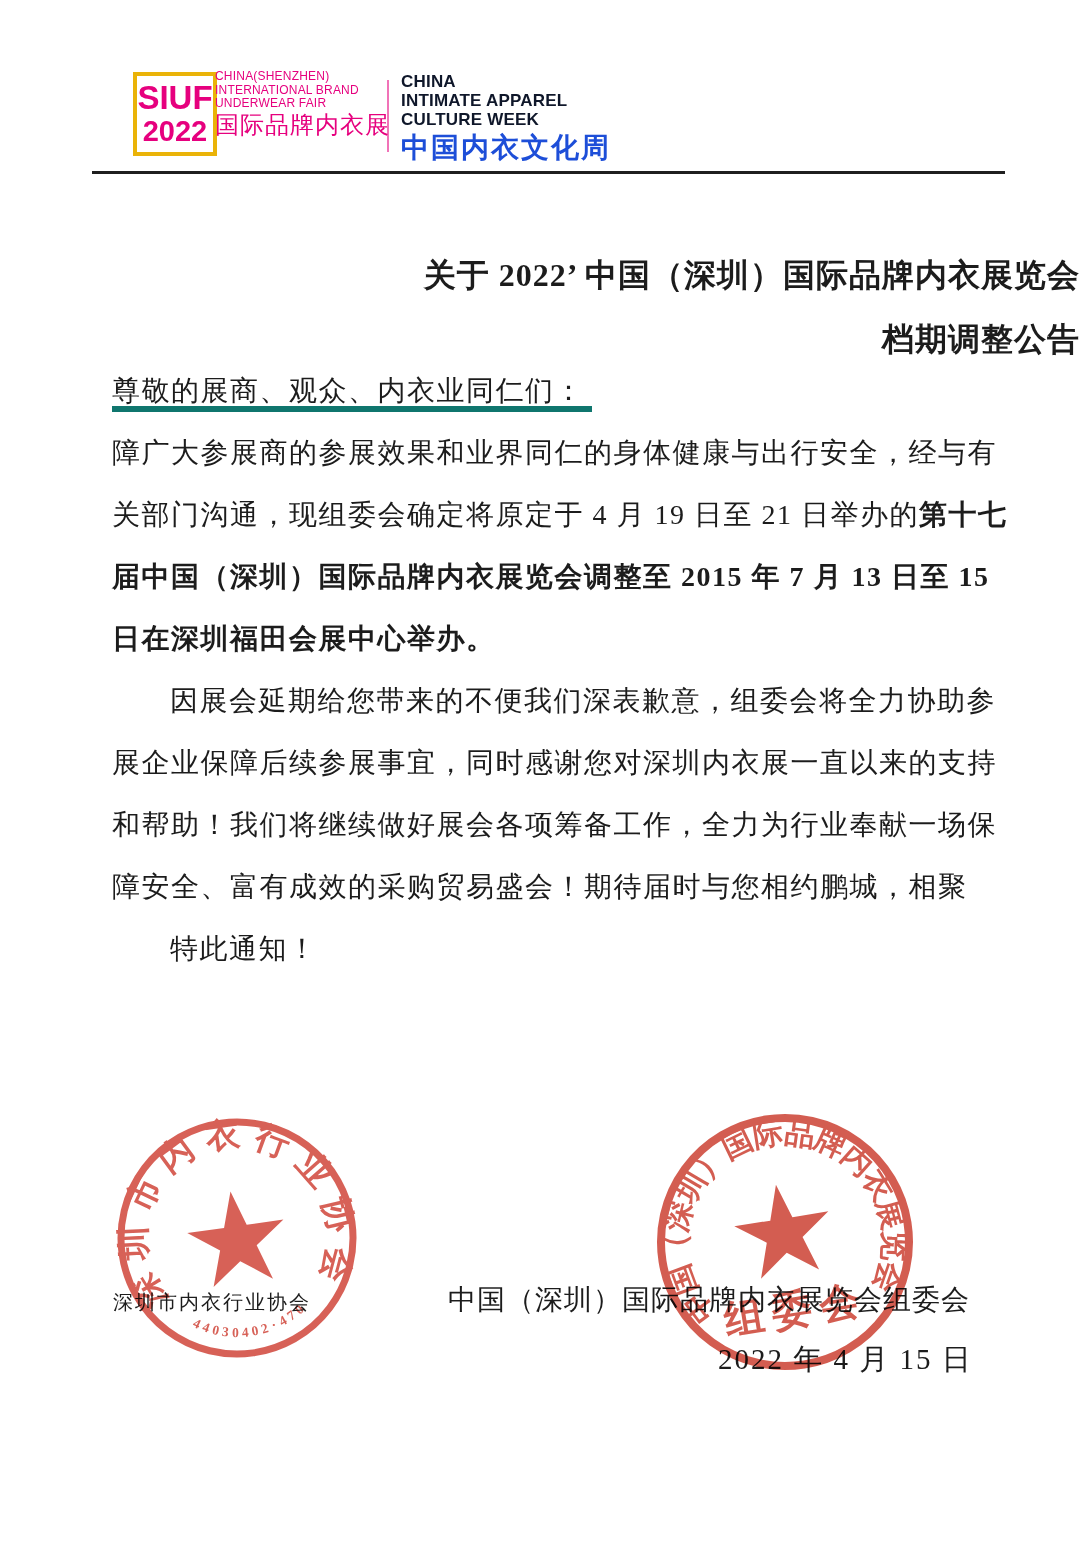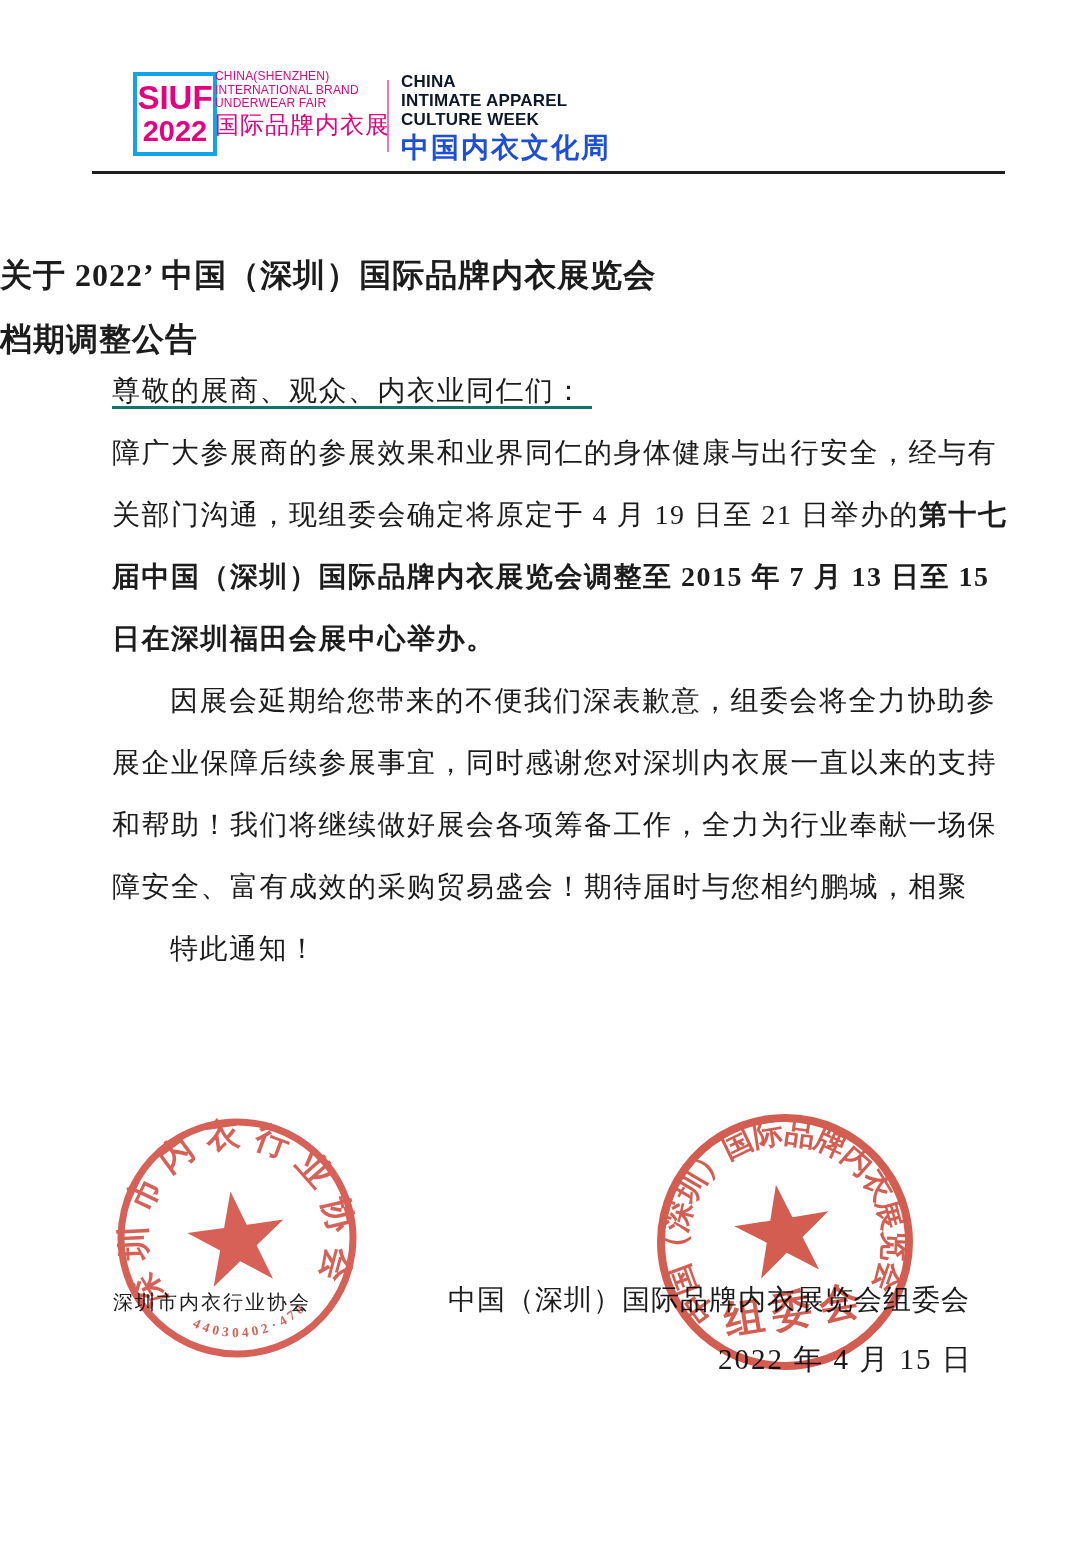--- a/index.html
+++ b/index.html
@@ -8,45 +8,45 @@
     width:1080px;height:1547px;
     background:#ffffff;
     overflow:hidden;
     font-family:"Liberation Serif","DejaVu Serif",serif;
     color:#1c1c1c;
   }
   
   .logo-row{position:absolute;top:70px;left:133px;height:90px;}
   .siuf-box{
     position:absolute;left:0;top:2px;width:76px;height:76px;
-    border:4px solid #0ea5e9;color:#e6007e;text-align:center;
+    border:4px solid #eab308;color:#e6007e;text-align:center;
     font-family:"Liberation Sans","DejaVu Sans",sans-serif;font-weight:bold;
   }
   .siuf-box .l1{font-size:33px;line-height:36px;letter-spacing:0px;margin-top:4px;}
   .siuf-box .l2{font-size:29px;line-height:30px;letter-spacing:0px;}
   .logo-left{position:absolute;left:82px;top:0;width:260px;color:#e6007e;
     font-family:"Liberation Sans","DejaVu Sans",sans-serif;font-weight:normal;}
   .logo-left .en div{font-size:12px;line-height:13.5px;letter-spacing:.2px;}
   .logo-left .cn1{font-size:24px;line-height:28px;margin-top:5px;letter-spacing:1px;}
   .logo-left .cn2{font-size:24px;line-height:28px;letter-spacing:1px;}
   .logo-vr{position:absolute;left:254px;top:10px;width:2px;height:72px;background:rgba(230,0,126,.55);}
   .logo-right{position:absolute;left:268px;top:2px;width:260px;
     font-family:"Liberation Sans","DejaVu Sans",sans-serif;font-weight:bold;}
   .logo-right .en div{font-size:17px;line-height:19px;color:#0f172a;letter-spacing:.2px;}
   .logo-right .cnr{font-size:28px;line-height:26px;margin-top:6px;letter-spacing:2px;color:#1d4ed8;}
   .rule{position:absolute;left:92px;top:171px;width:913px;height:3px;background:#1f1f1f;}
   
-  .title{position:absolute;top:243px;left:0;width:1080px;text-align:left;
+  .title{position:absolute;top:243px;left:0;width:1080px;text-align:right;
     font-size:32px;font-weight:bold;line-height:64px;letter-spacing:1px;}
   
   .body{position:absolute;top:360px;left:112px;width:846px;
     font-size:28px;line-height:62px;letter-spacing:1.5px;}
   .line{height:62px;white-space:nowrap;}
   .indent{padding-left:58px;}
-  .u{border-bottom:3px solid #0f766e;padding-right:8px;}
+  .u{border-bottom:6px solid #0f766e;padding-right:8px;}
   .b{font-weight:bold;}
   
   .sig-left{position:absolute;top:1281px;left:113px;font-size:20px;letter-spacing:2px;margin-top:8px;}
   .sig-right{position:absolute;top:1281px;left:448px;font-size:28px;letter-spacing:1px;}
   .date{position:absolute;top:1340px;left:718px;font-size:29px;letter-spacing:2px;}
   
   .stamp{position:absolute;mix-blend-mode:multiply;pointer-events:none;}
   #stamp-left{left:107px;top:1108px;}
   #stamp-right{left:648px;top:1105px;}
   .stamp text{font-family:"Liberation Serif","DejaVu Serif",serif;}

